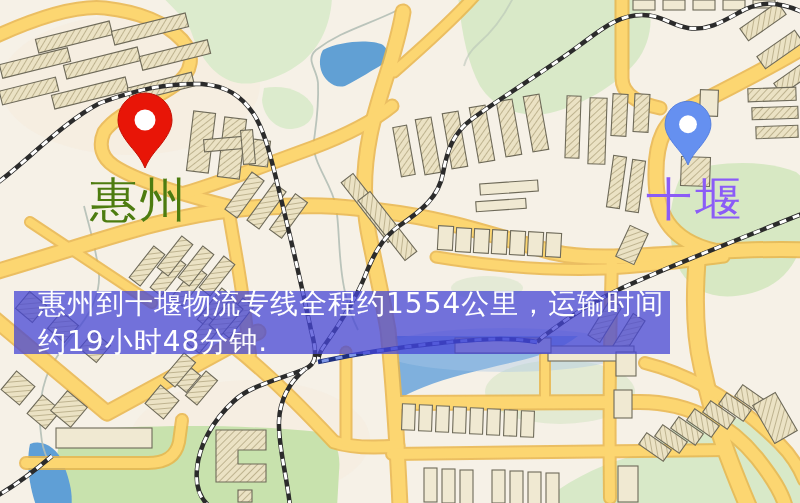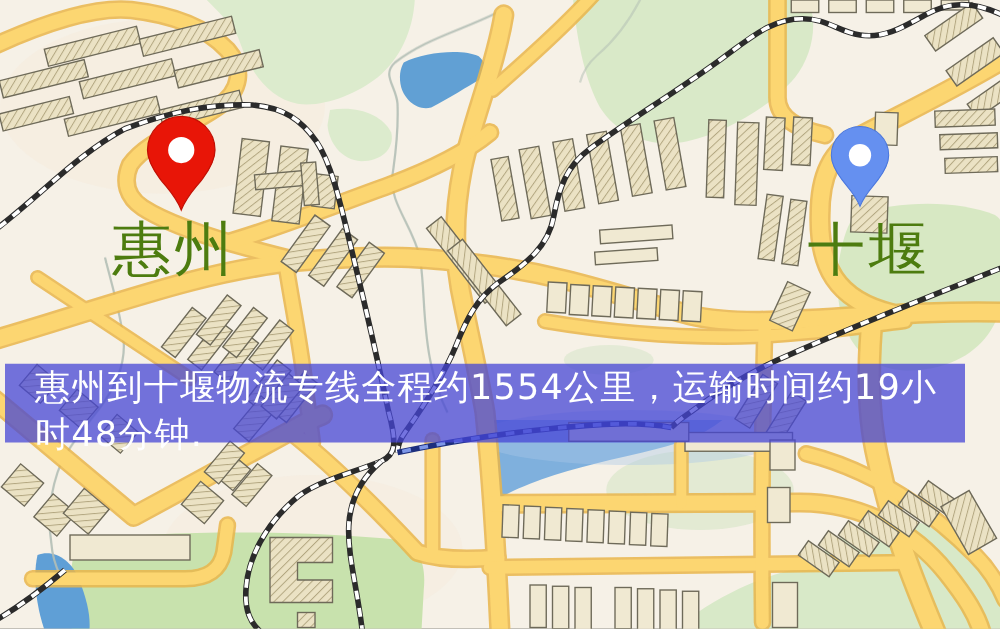--- a/index.html
+++ b/index.html
@@ -4,22 +4,22 @@
 <style>
   html,body{margin:0;padding:0;background:#222;}
   .stage{position:relative;width:800px;height:503px;overflow:hidden;
          font-family:"DejaVu Sans",sans-serif;background:#f6f1e7;}
   .stage svg{position:absolute;left:0;top:0;display:block;}
   .map-label{position:absolute;line-height:1;white-space:nowrap;
              font-family:"DejaVu Serif",serif;font-weight:400;
              text-shadow:0 0 1px rgba(255,255,255,.25);}
   .label-origin{left:90px;top:176px;font-size:47px;letter-spacing:2px;}
   .label-dest{left:646px;top:176px;font-size:46px;letter-spacing:3px;}
-  .route-banner{position:absolute;left:4px;top:291px;width:768px;height:63px;
-                display:flex;box-sizing:border-box;
+  .route-banner{position:absolute;left:14px;top:291px;width:656px;height:63px;
+                display:flex;align-items:center;box-sizing:border-box;
                 padding-left:24px;}
   .route-banner span{font-size:28px;letter-spacing:1px;
                      font-family:"DejaVu Sans",sans-serif;}
 </style>
 </head>
 <body>
 
 <div class="stage">
 
   <svg id="map-svg" width="800" height="503" viewBox="0 0 800 503">
@@ -236,19 +236,19 @@
       </g>
       <g transform="translate(688,165) scale(0.85)">
         <path d="M0,0 C-5,-12 -11,-17 -17,-25 C-23,-33 -27,-40 -27,-48 A27,27 0 1 1 27,-48 C27,-40 23,-33 17,-25 C11,-17 5,-12 0,0 Z" stroke="#4a77dd" stroke-width="1" fill="#6590f0"></path>
         <circle cx="0" cy="-48" r="10.5" fill="#ffffff"></circle>
       </g>
     </g>
   </svg>
 
   <div class="map-label label-origin" style="color: #4d7c0f;">惠州</div>
 
-  <div class="map-label label-dest" style="color: #4d7c0f;">十堰</div>
+  <div class="map-label label-dest" style="color: #8b5cf6;">十堰</div>
 
   <div class="route-banner" style="background: rgba(70, 70, 214, 0.75);">
     <span style="color: rgb(255, 255, 255);">惠州到十堰物流专线全程约1554公里，运输时间约19小时48分钟.</span>
   </div>
 
 </div>
 
 </body></html>

